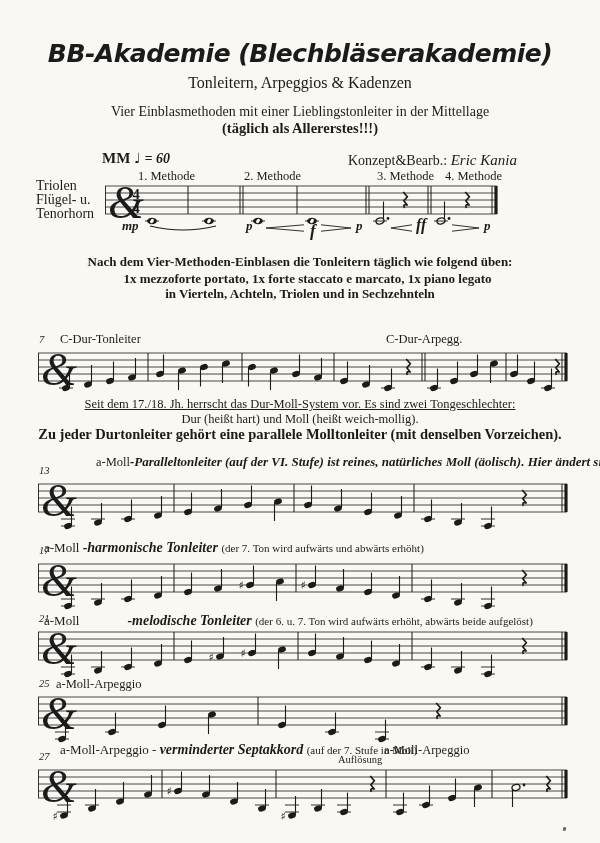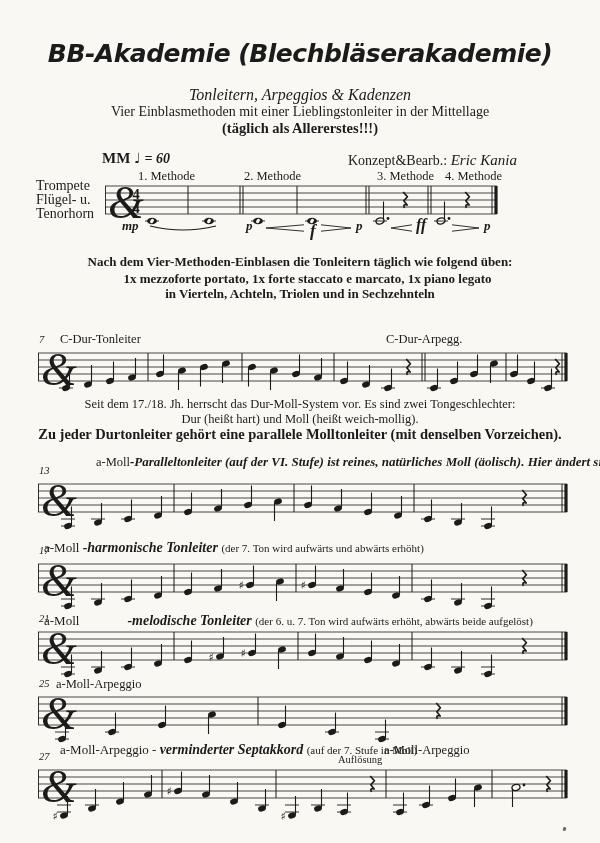--- a/index.html
+++ b/index.html
@@ -410,43 +410,43 @@
       <line x1="492" y1="770" x2="492" y2="798" stroke="#1b1b1b" stroke-width="1"></line>
       <ellipse cx="516" cy="787.5" rx="4.1" ry="2.9" fill="none" stroke="#1b1b1b" stroke-width="1.3" transform="rotate(-18 516 787.5)"></ellipse>
       <circle cx="524" cy="785" r="1.4" fill="#1b1b1b"></circle>
       <line x1="512.5" y1="788.5" x2="512.5" y2="807" stroke="#1b1b1b" stroke-width="1.1"></line>
       <path d="M -1.8 -7 L 2.4 -2.2 L -1.2 1.8 L 2.2 6 Q -2.6 4.6 -0.6 9" transform="translate(548 783)" fill="none" stroke="#1b1b1b" stroke-width="1.7" stroke-linejoin="round"></path>
       <line x1="562" y1="770" x2="562" y2="798" stroke="#1b1b1b" stroke-width="1"></line>
       <line x1="566" y1="770" x2="566" y2="798" stroke="#1b1b1b" stroke-width="3.2"></line>
     </svg>
 
   <div class="abs ctr title" style="top:40px;">BB-Akademie (Blechbläserakademie)</div>
-  <div class="abs ctr sub" style="top:86px;font-style:italic;">Tonleitern, Arpeggios &amp; Kadenzen</div>
+  <div class="abs ctr sub" style="top:74px;">Tonleitern, Arpeggios &amp; Kadenzen</div>
   <div class="abs ctr t14" style="top:104px;">Vier Einblasmethoden mit einer Lieblingstonleiter in der Mittellage</div>
   <div class="abs ctr b145" style="top:120px;">(täglich als Allererstes!!!)</div>
 
   <div class="abs" style="top:150px;left:102px;font-size:15px;">
     <span style="font-weight:bold;">MM</span>
     <span style="font-family:'DejaVu Sans',sans-serif;font-size:14px;">♩</span>
     <span style="font-weight:bold;font-style:italic;font-size:14px;">= 60</span>
   </div>
   <div class="abs" style="top:152px;left:348px;font-size:14px;">
     <span>Konzept&amp;Bearb.:</span>
     <span class="hand" style="font-size:15px;">Eric Kania</span>
   </div>
 
-  <div class="abs t14" style="top:178px;left:36px;">Trompete</div>
+  <div class="abs t14" style="top:178px;left:36px;">Triolen</div>
   <div class="abs t14" style="top:192px;left:36px;">Flügel- u.</div>
   <div class="abs t14" style="top:206px;left:36px;">Tenorhorn</div>
 
   <div class="abs ctr b13" style="top:255px;">Nach dem Vier-Methoden-Einblasen die Tonleitern täglich wie folgend üben:</div>
   <div class="abs ctr b13" style="top:272px;padding-left:15px;">1x mezzoforte portato, 1x forte staccato e marcato, 1x piano legato</div>
   <div class="abs ctr b13" style="top:287px;">in Vierteln, Achteln, Triolen und in Sechzehnteln</div>
 
-  <div class="abs ctr t125" style="top:397px;">Seit dem 17./18. Jh. herrscht das Dur-Moll-System vor. Es sind zwei Tongeschlechter:</div>
+  <div class="abs ctr t125" style="top:397px;text-decoration:underline;">Seit dem 17./18. Jh. herrscht das Dur-Moll-System vor. Es sind zwei Tongeschlechter:</div>
   <div class="abs ctr t125" style="top:412px;">Dur (heißt hart) und Moll (heißt weich-mollig).</div>
   <div class="abs ctr b145" style="top:426px;">Zu jeder Durtonleiter gehört eine parallele Molltonleiter (mit denselben Vorzeichen).</div>
 
   <div class="abs" style="top:455px;left:96px;font-size:12.5px;">
     <span>a-Moll</span><span class="bi" style="font-size:13px;">-Paralleltonleiter (auf der VI. Stufe) ist reines, natürliches Moll (äolisch). Hier ändert sich nichts.</span>
   </div>
 
 
   <div class="abs" style="top:540px;left:44px;font-size:13px;">
     <span>a-Moll </span><span class="bi" style="font-size:14px;">-harmonische Tonleiter </span><span class="sm">(der 7. Ton wird aufwärts und abwärts erhöht)</span>

